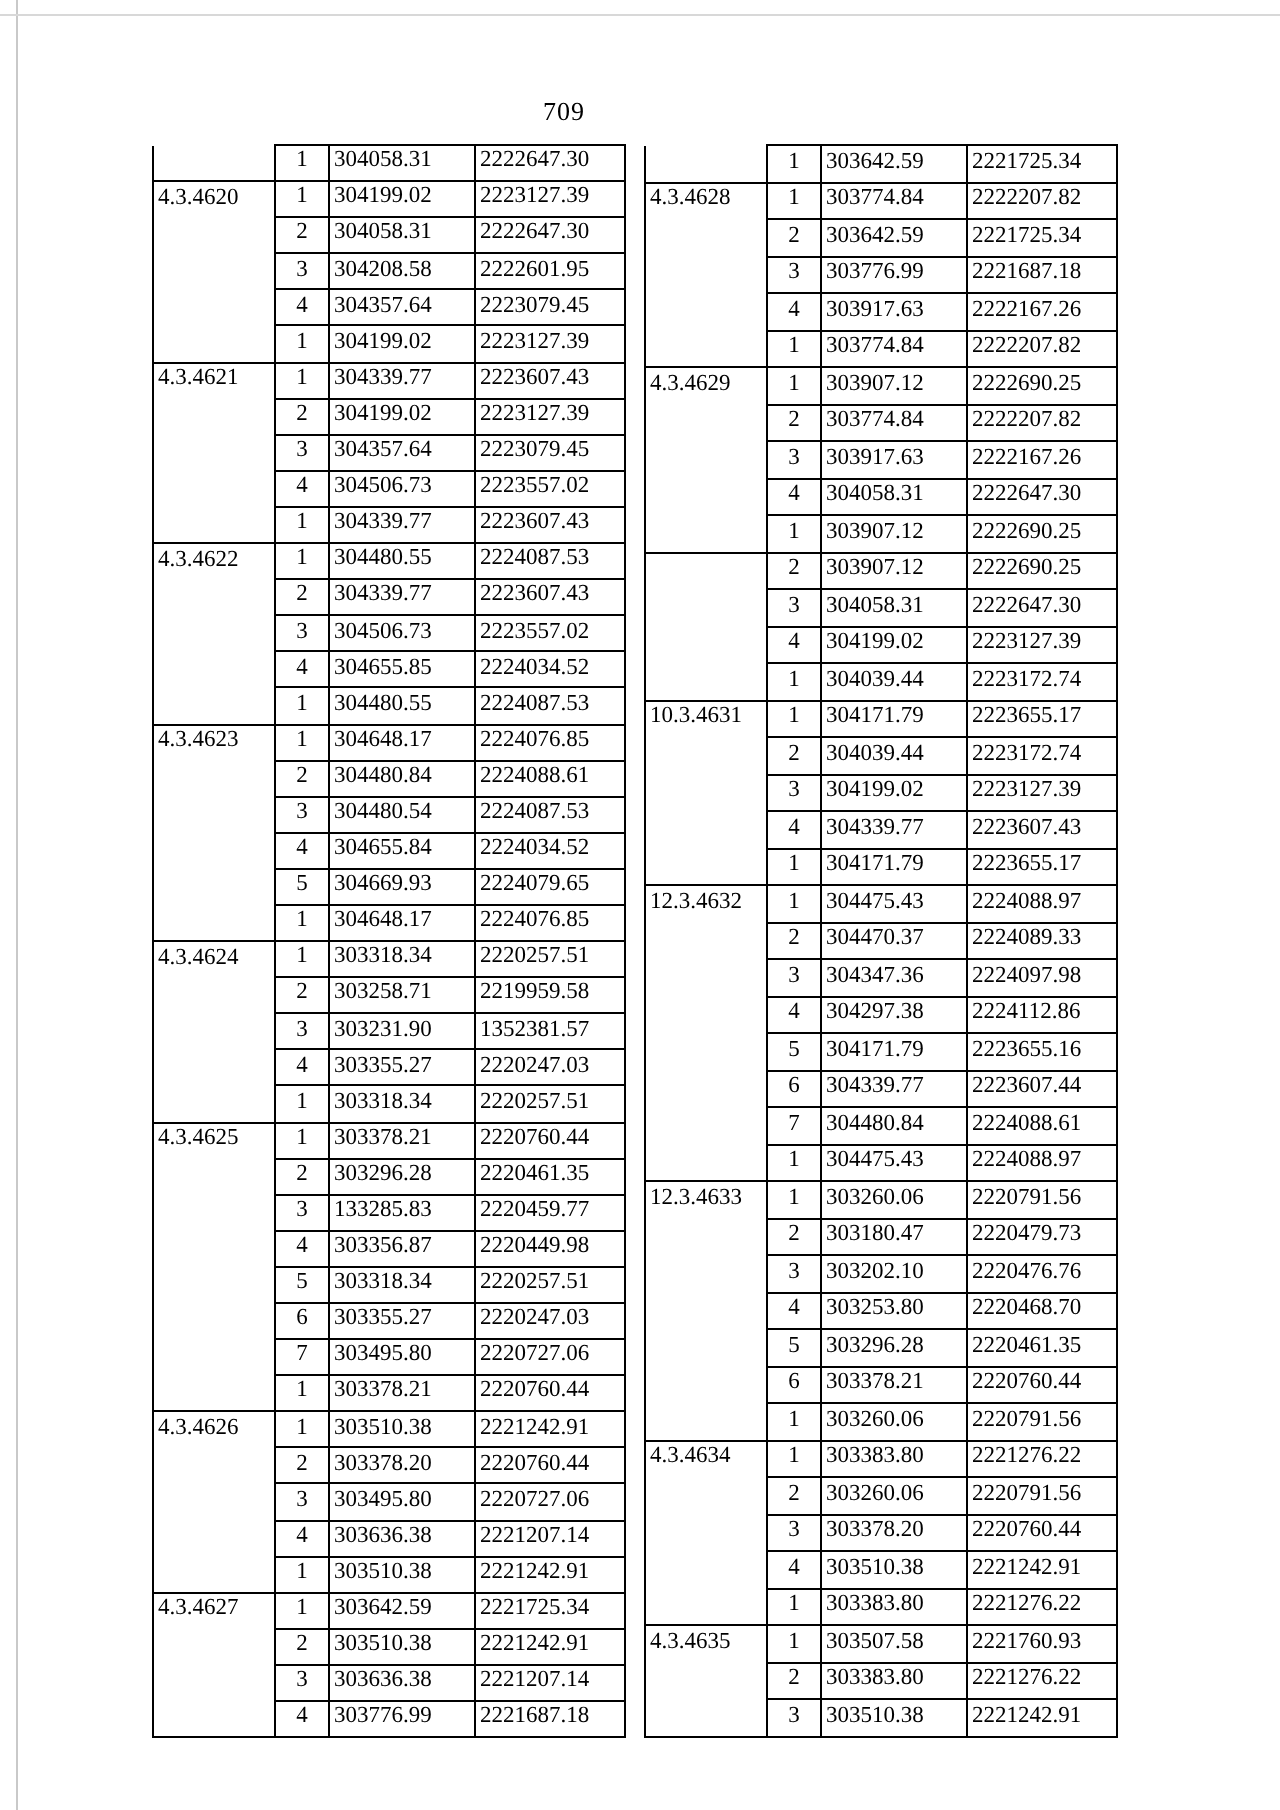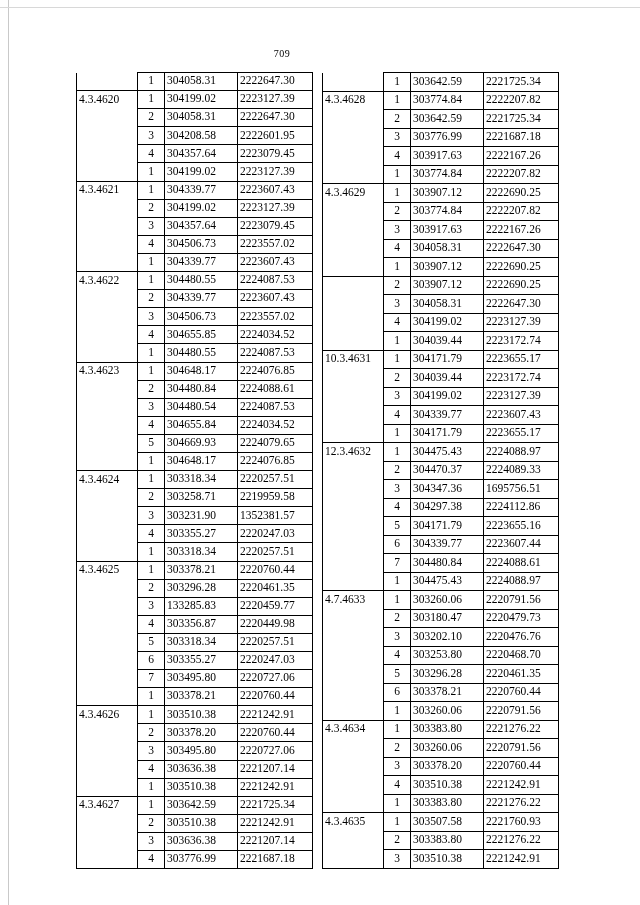--- a/index.html
+++ b/index.html
@@ -33,21 +33,21 @@
     left: 0; top: 7px;
     width: 640px; height: 1px;
     background: #d8d8d8;
   }
   .page-number {
     position: absolute;
     top: 48px;
     left: 0;
     width: 564px;
     text-align: center;
-    font-size: 10px;
+    font-size: 13px;
     letter-spacing: 0.5px;
   }
   .tables {
     position: absolute;
     top: 72px;
     left: 76px;
     width: 496px;
     display: flex;
     gap: 9px;
   }
@@ -480,21 +480,21 @@
           <tr>
             <td class="c-group nb-top nb-bot"></td>
             <td class="c-idx">2</td>
             <td class="c-x">304470.37</td>
             <td class="c-y">2224089.33</td>
           </tr>
           <tr>
             <td class="c-group nb-top nb-bot"></td>
             <td class="c-idx">3</td>
             <td class="c-x">304347.36</td>
-            <td class="c-y">1695756.51</td>
+            <td class="c-y">2224097.98</td>
           </tr>
           <tr>
             <td class="c-group nb-top nb-bot"></td>
             <td class="c-idx">4</td>
             <td class="c-x">304297.38</td>
             <td class="c-y">2224112.86</td>
           </tr>
           <tr>
             <td class="c-group nb-top nb-bot"></td>
             <td class="c-idx">5</td>
@@ -513,21 +513,21 @@
             <td class="c-x">304480.84</td>
             <td class="c-y">2224088.61</td>
           </tr>
           <tr>
             <td class="c-group nb-top"></td>
             <td class="c-idx">1</td>
             <td class="c-x">304475.43</td>
             <td class="c-y">2224088.97</td>
           </tr>
           <tr>
-            <td class="c-group nb-bot">4.7.4633</td>
+            <td class="c-group nb-bot">12.3.4633</td>
             <td class="c-idx">1</td>
             <td class="c-x">303260.06</td>
             <td class="c-y">2220791.56</td>
           </tr>
           <tr>
             <td class="c-group nb-top nb-bot"></td>
             <td class="c-idx">2</td>
             <td class="c-x">303180.47</td>
             <td class="c-y">2220479.73</td>
           </tr>

